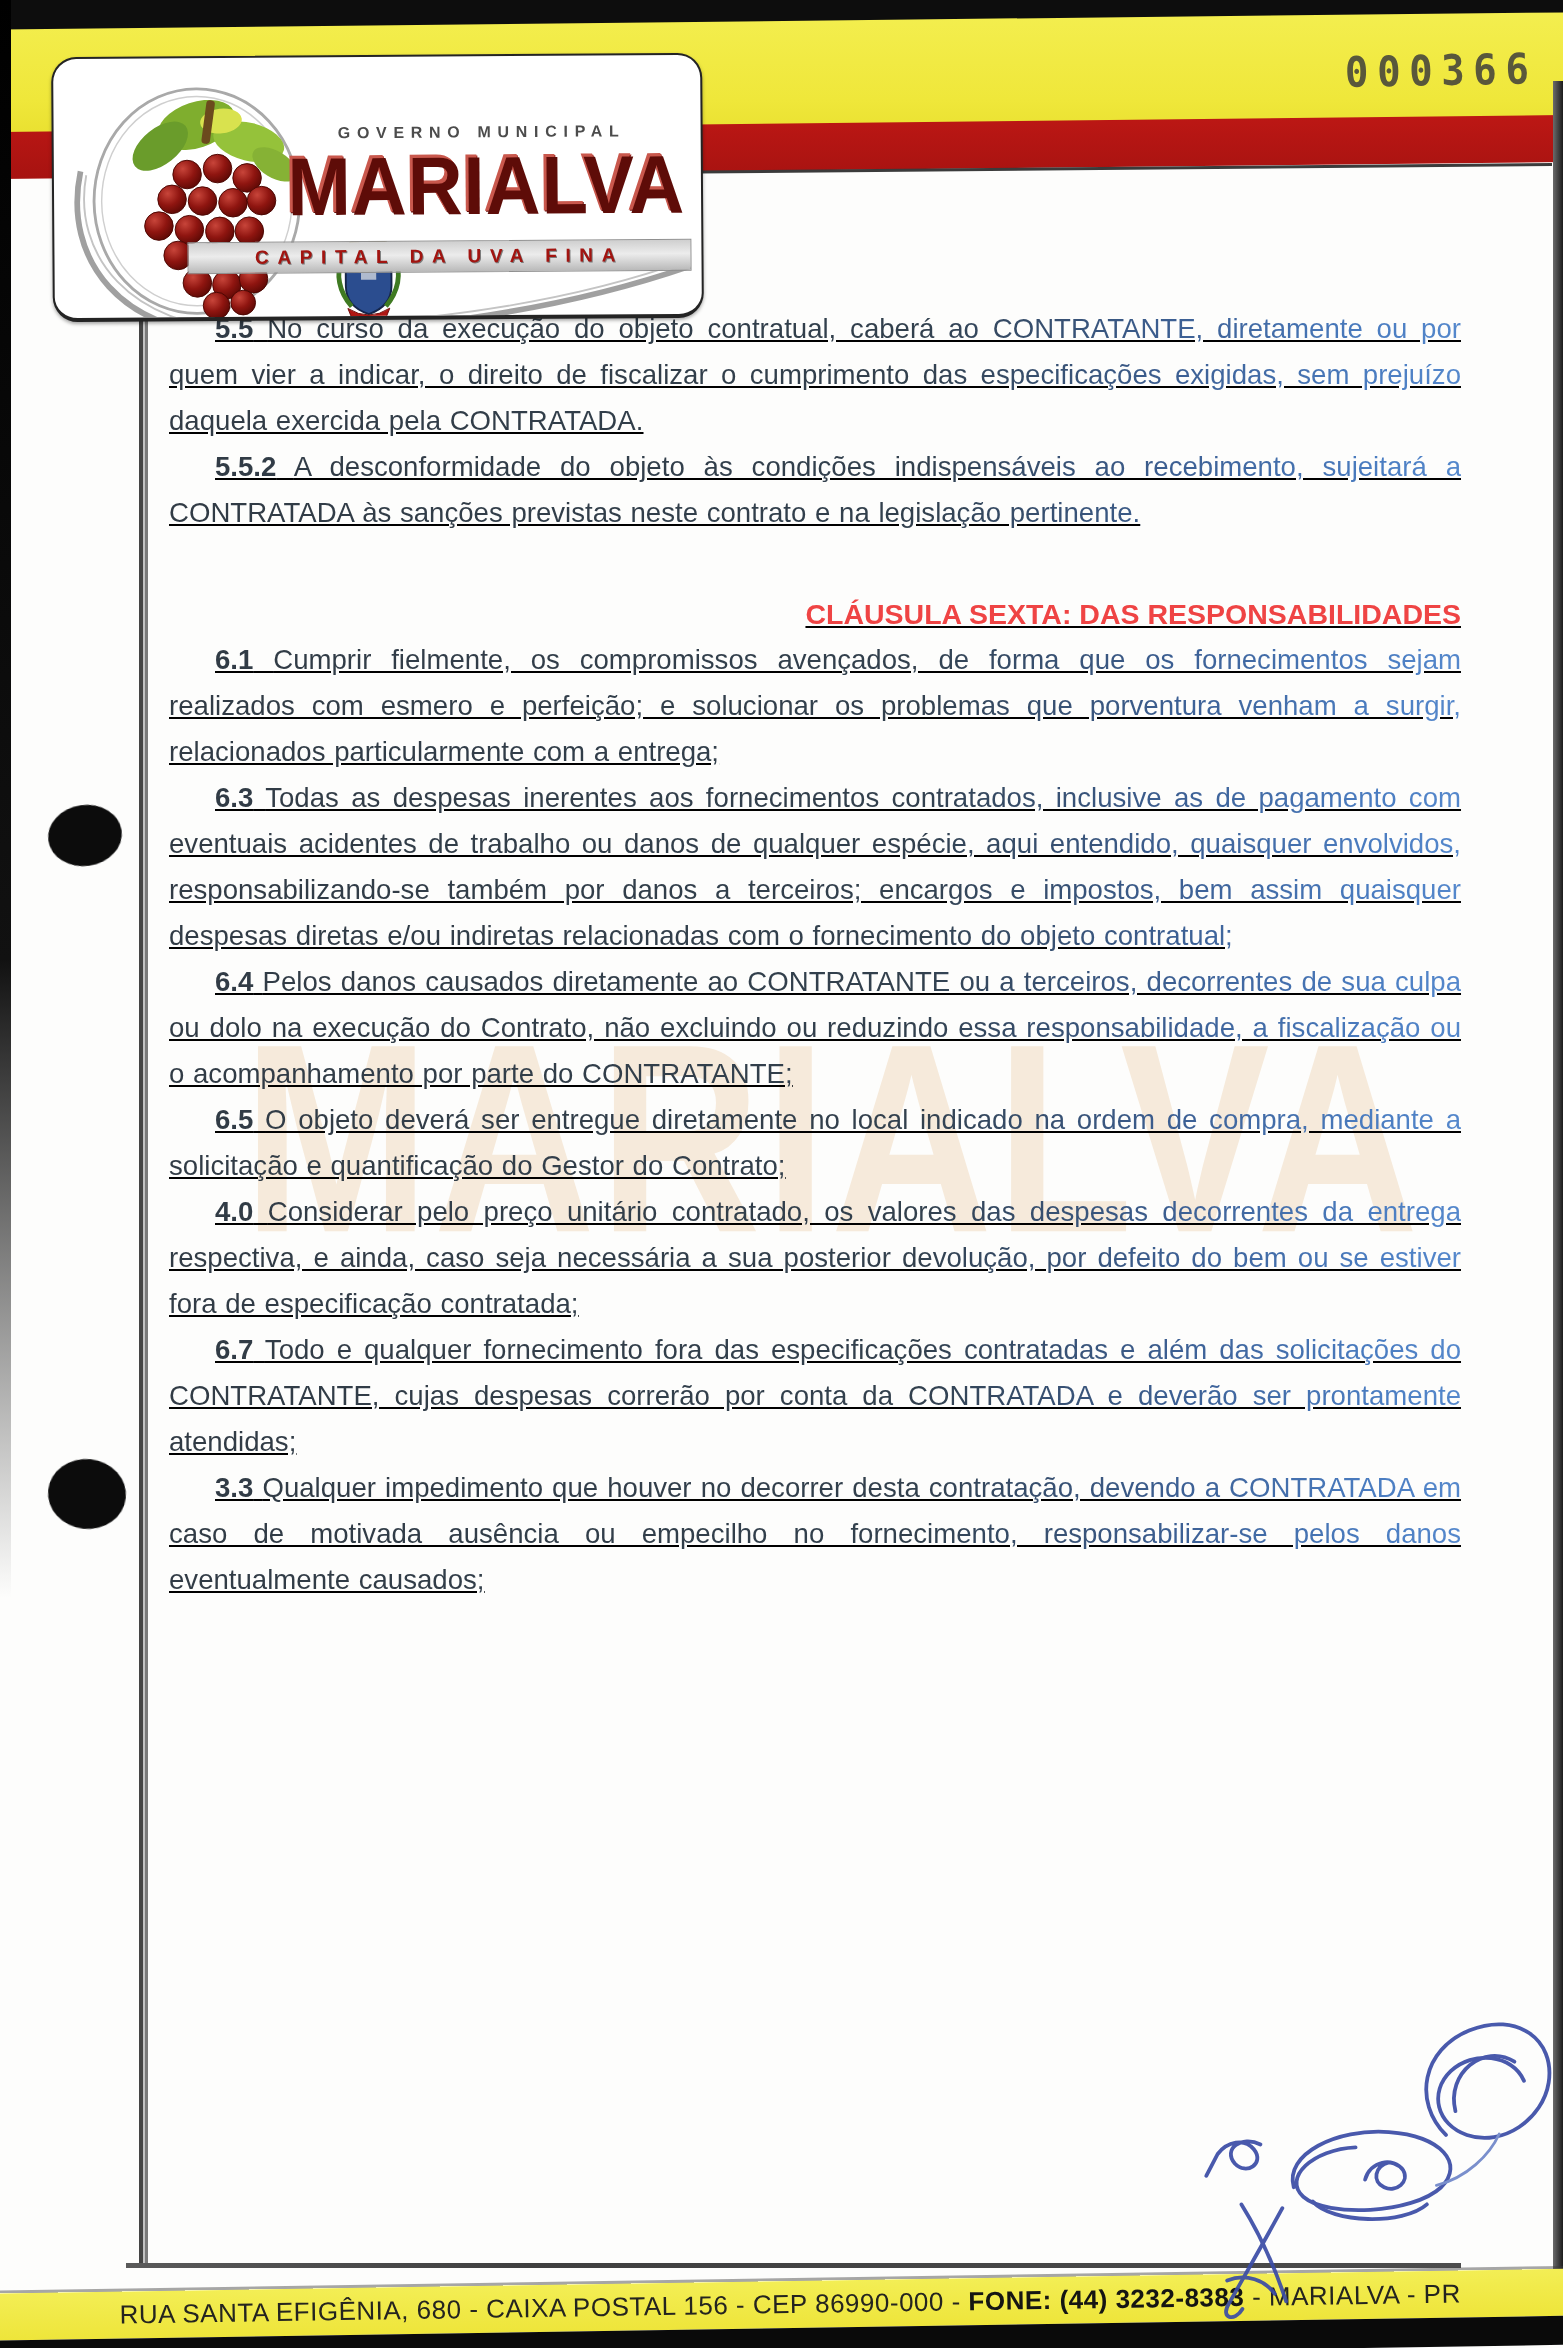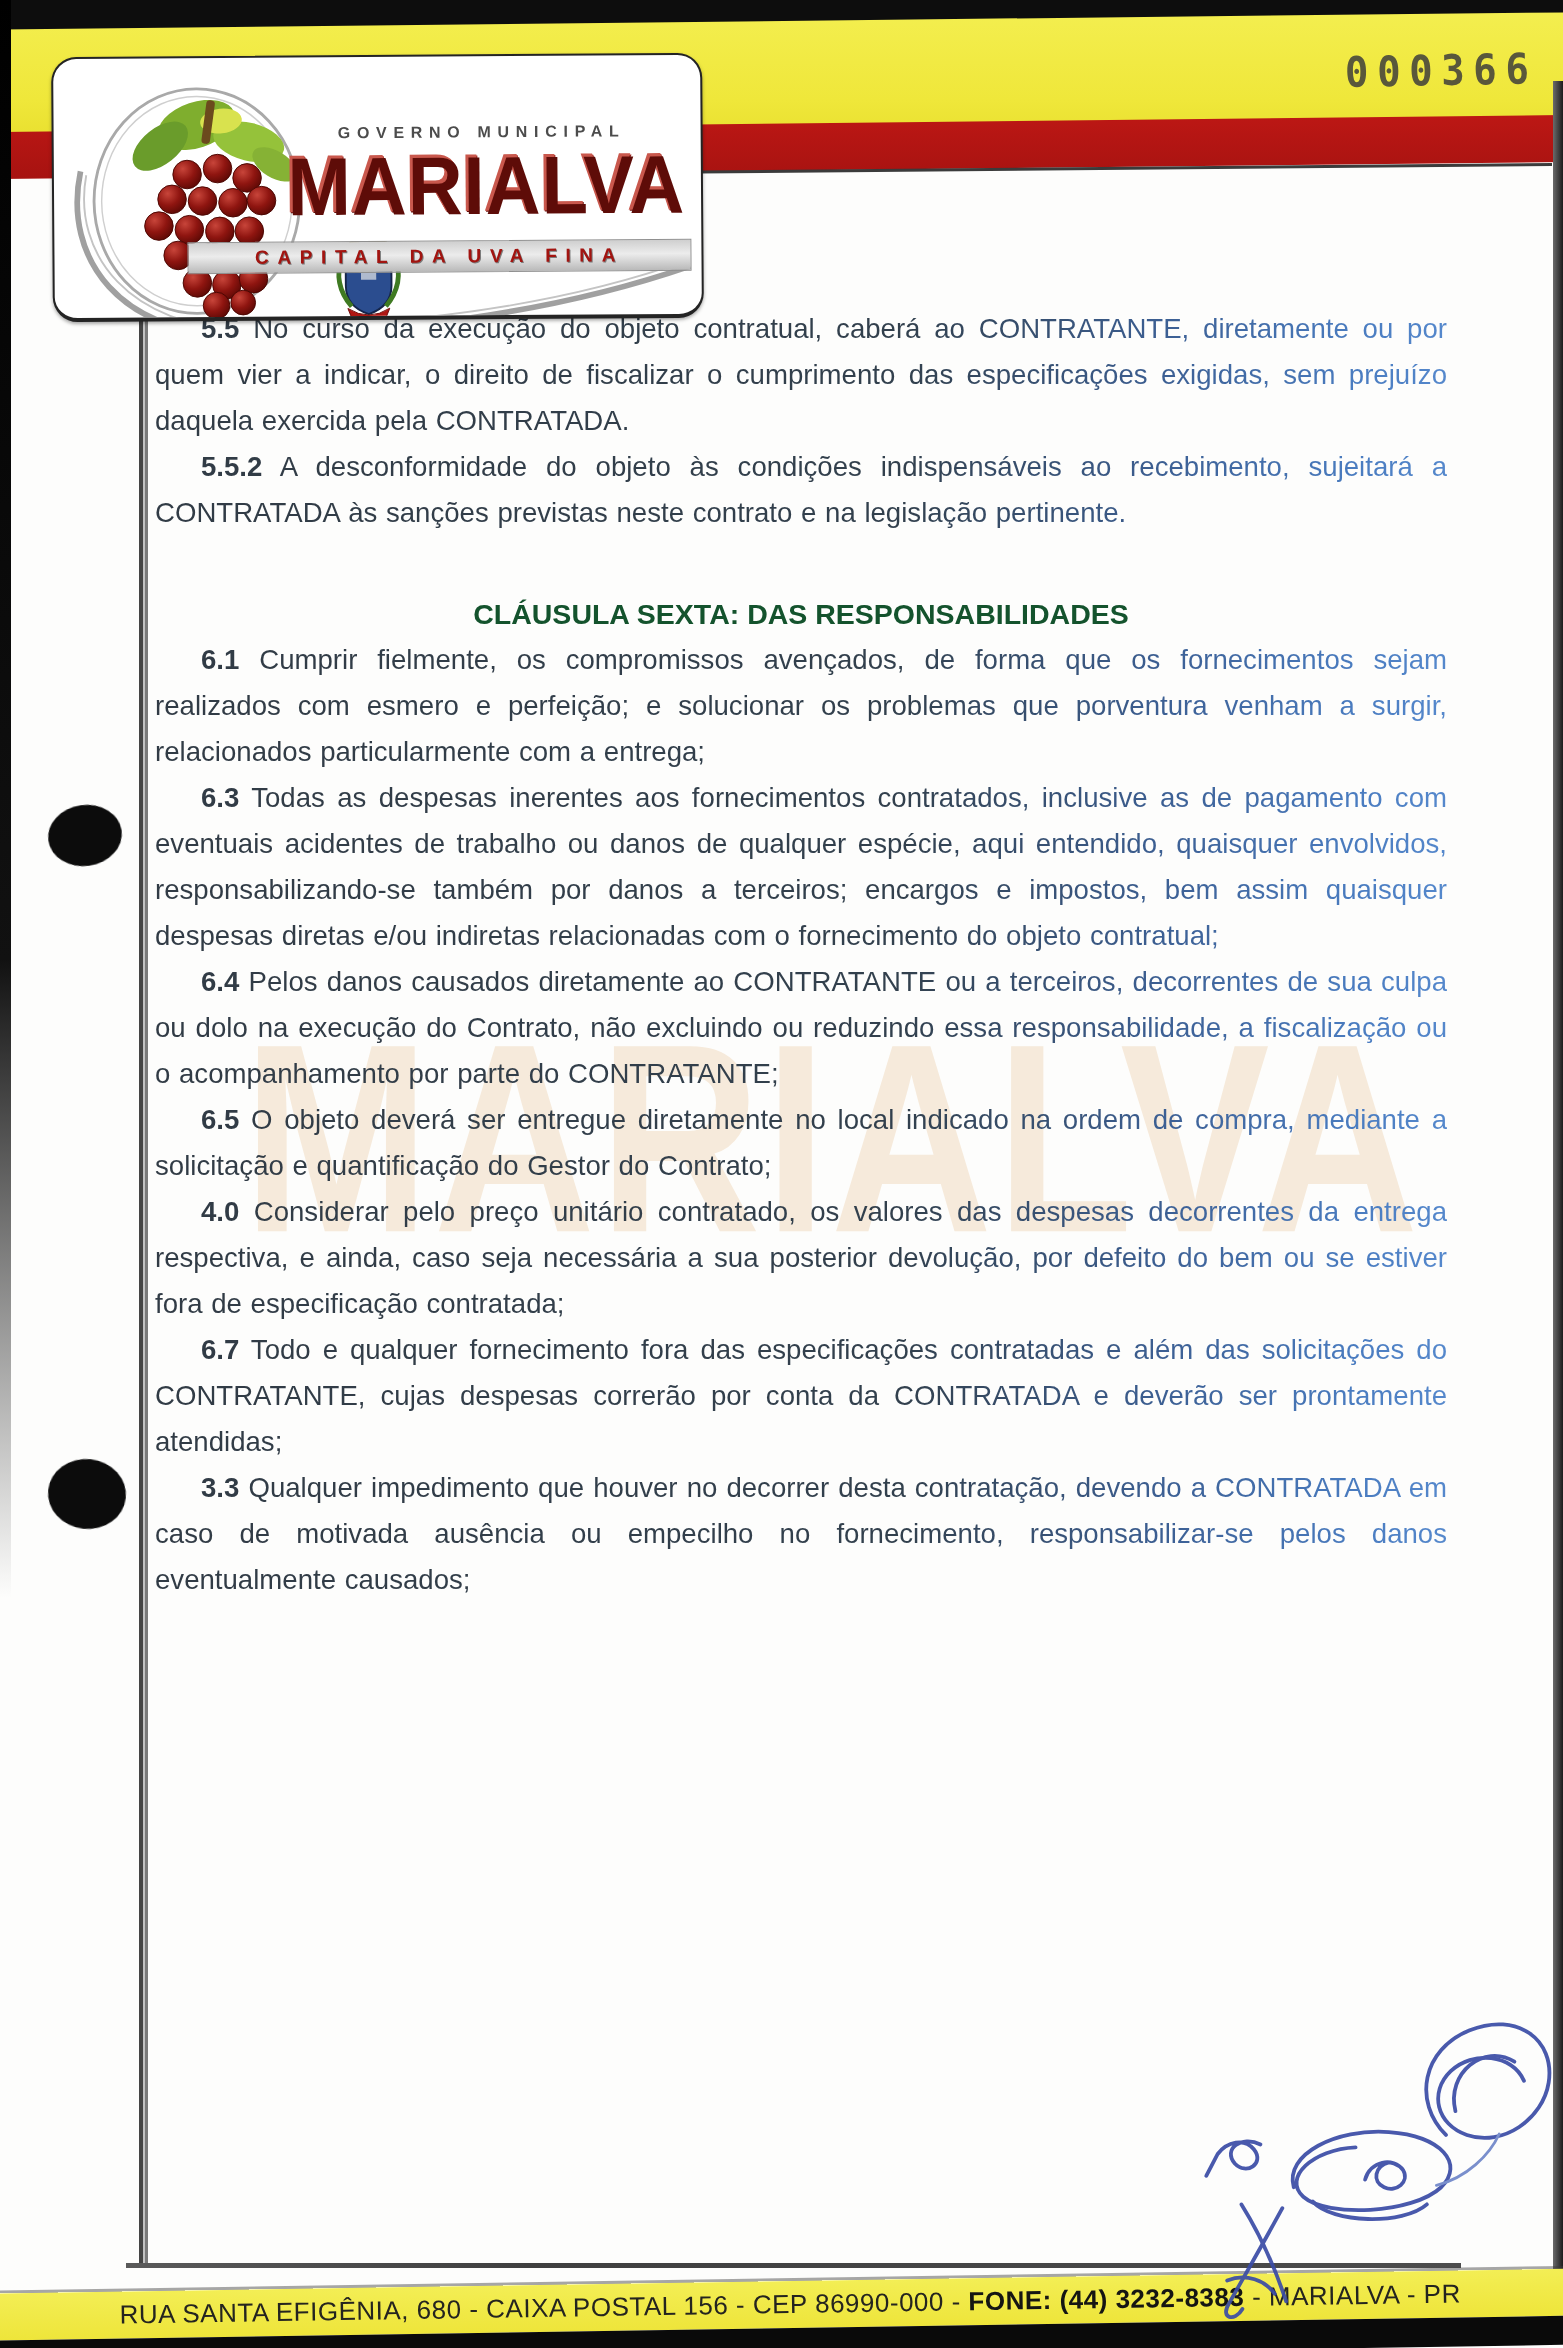--- a/index.html
+++ b/index.html
@@ -58,31 +58,31 @@
   .watermark{position:absolute;left:243px;top:984px;z-index:1;
              font-size:224px;font-weight:900;letter-spacing:3.8px;
              color:rgba(233,193,142,.30);transform:scaleY(1.2);transform-origin:top;white-space:nowrap;}
 
   
   .punch{position:absolute;background:#0c0c0c;border-radius:50%;z-index:7;filter:blur(0.4px);}
   .punch.p1{left:48px;top:805px;width:74px;height:61px;transform:rotate(-8deg);}
   .punch.p2{left:48px;top:1459px;width:78px;height:70px;transform:rotate(6deg);}
 
   
-  .doc{position:absolute;left:155px;top:306px;width:1292px;z-index:2;}
+  .doc{position:absolute;left:169px;top:306px;width:1292px;z-index:2;text-decoration:underline;}
   .para{margin:0;font-size:27.6px;line-height:46px;text-align:justify;color:#303c48;
         word-spacing:1px;}
   @supports ((-webkit-background-clip:text) or (background-clip:text)){
     .para{background:linear-gradient(90deg,#313b45 0%,#32404d 58%,#3c5f93 78%,#4a7cc0 93%,#5588cc 100%);
           -webkit-background-clip:text;background-clip:text;color:transparent;}
   }
   .clause{text-indent:46px;}
   .pnum{font-weight:bold;}
   .heading{margin:0;padding-top:55px;font-size:28.5px;line-height:46px;font-weight:bold;
-           color:#14532d;text-align:center;}
+           color:#ef4444;text-align:right;}
   .intro{padding-top:45px;}
 
   
   .signatures{position:absolute;left:1170px;top:1959px;width:394px;height:389px;z-index:9;}
 
   
   .footer{position:absolute;left:-13.3px;top:2281px;width:1607px;z-index:8;transform:rotate(-0.9deg);
           transform-origin:center;}
   .footer-yellow{height:47px;background:linear-gradient(180deg,#f3ee55,#eee53a);
                  display:flex;align-items:center;justify-content:center;

